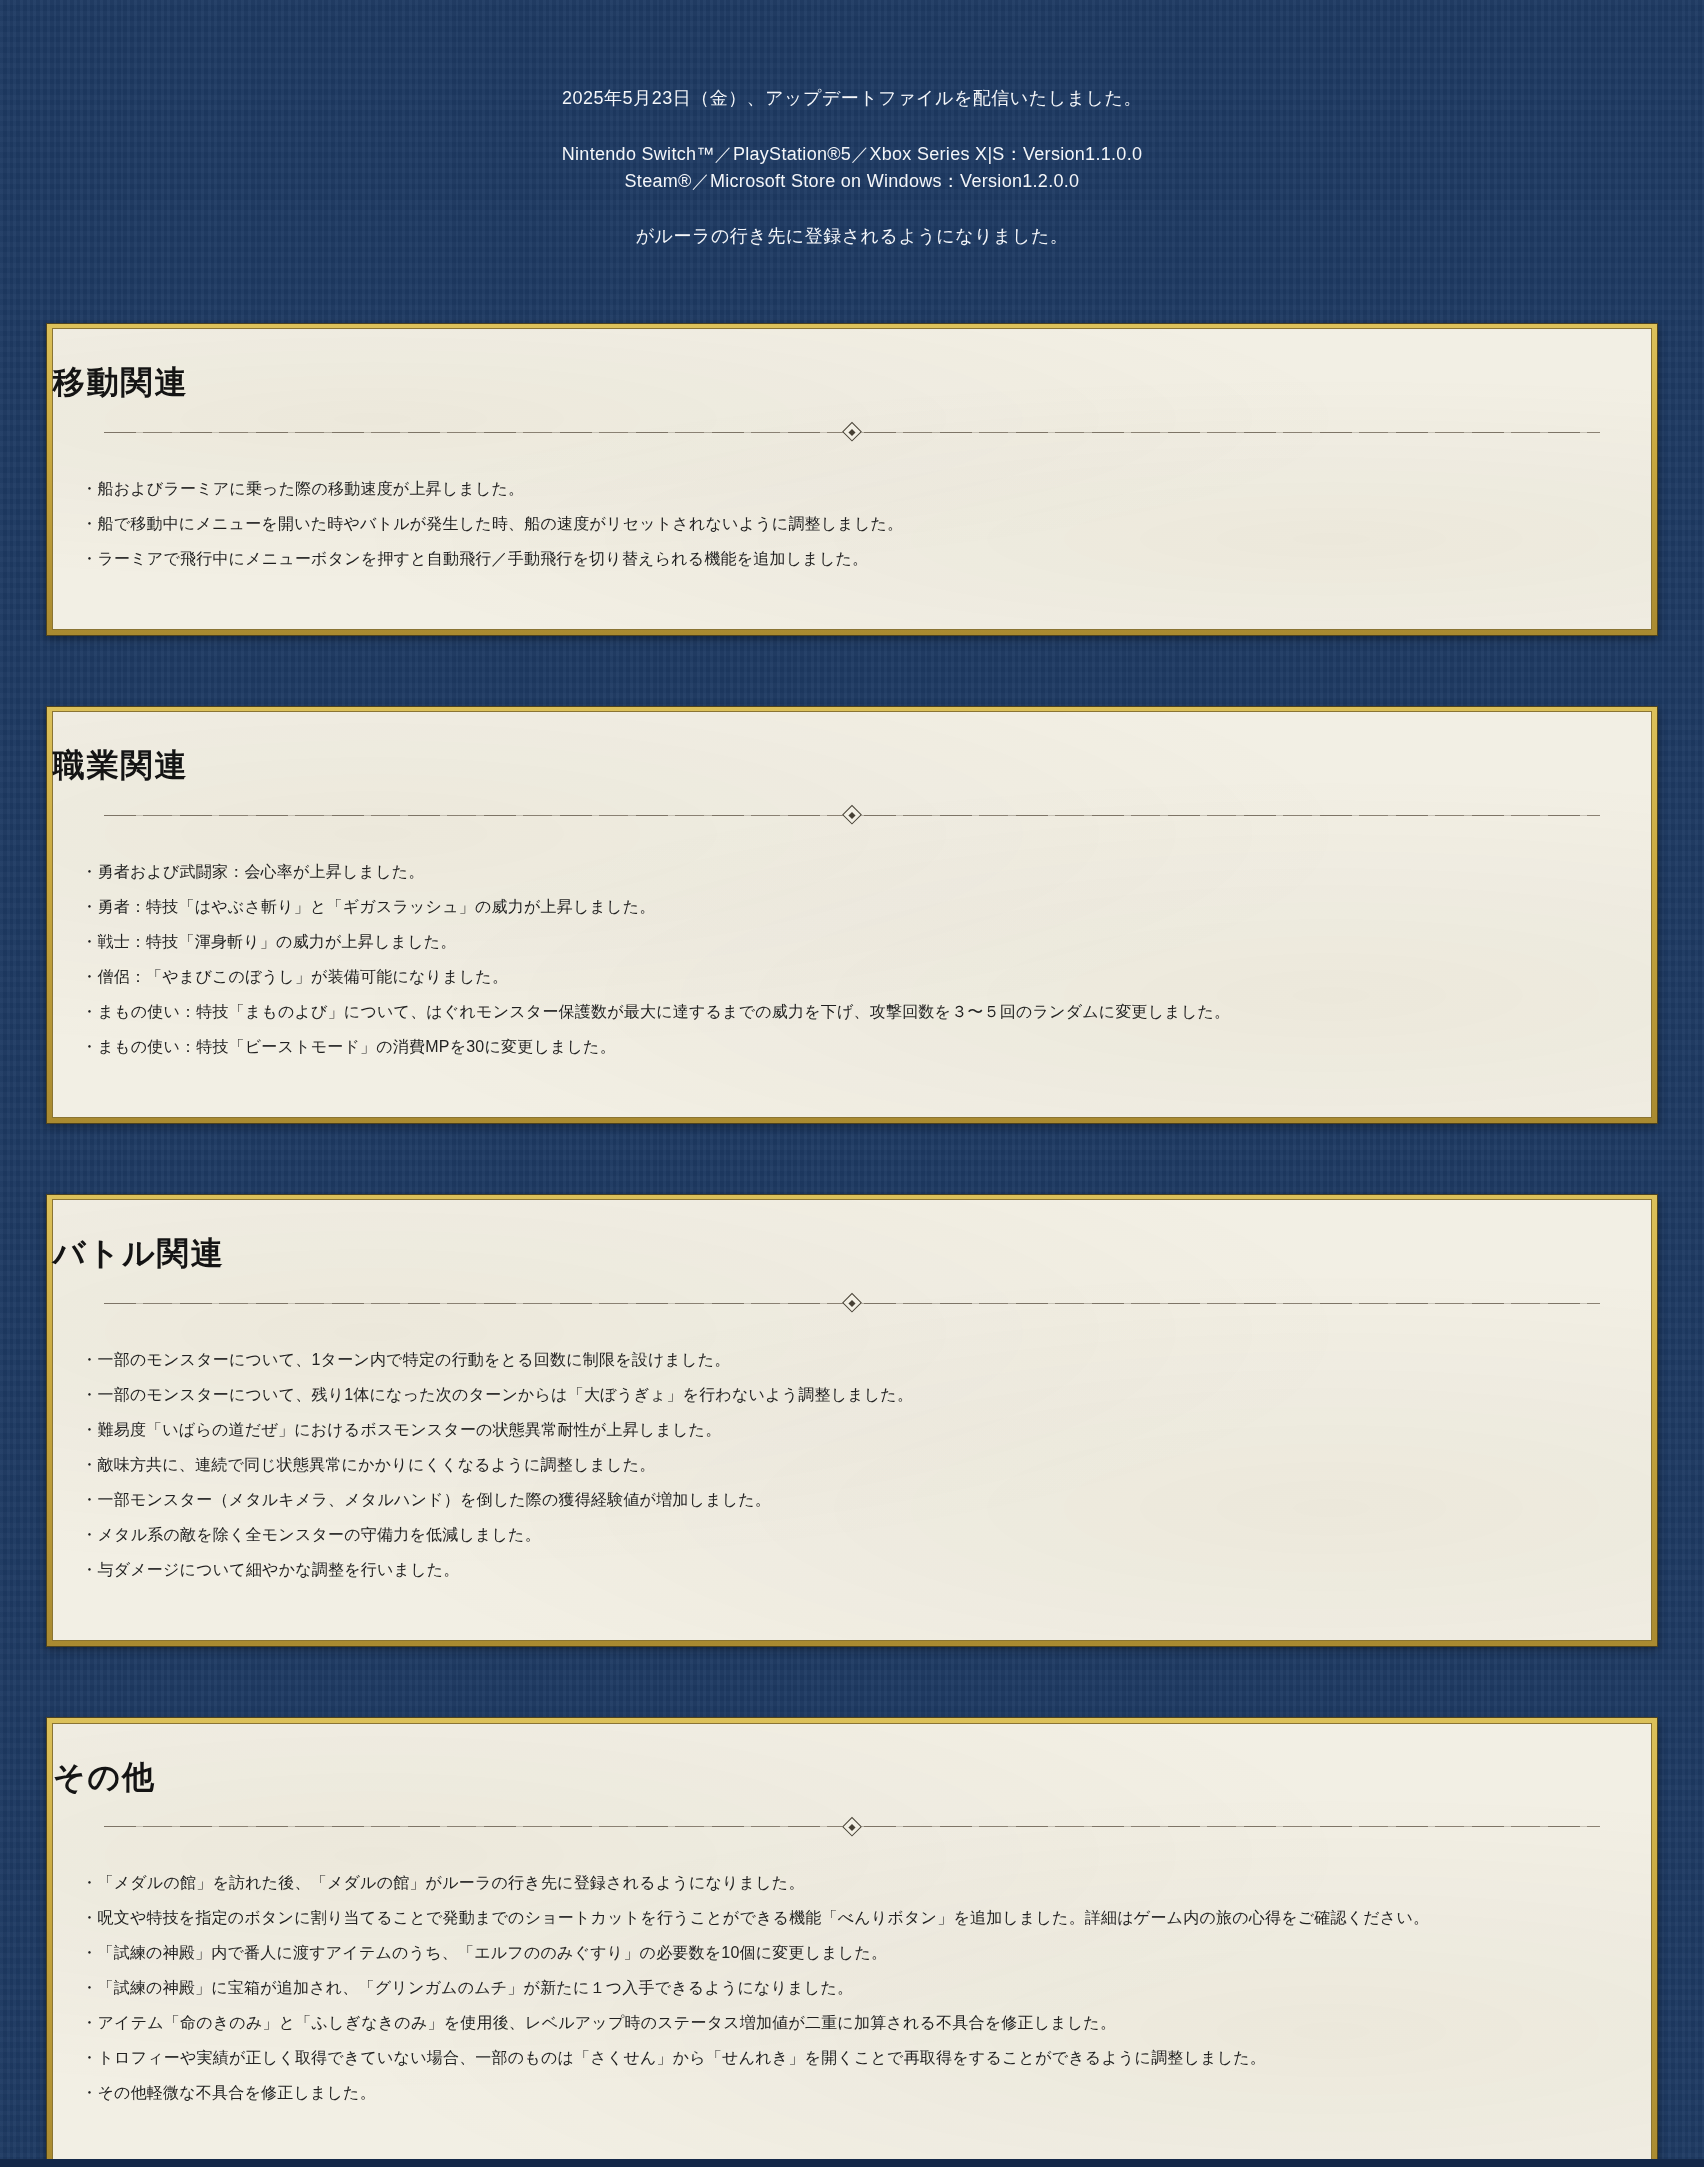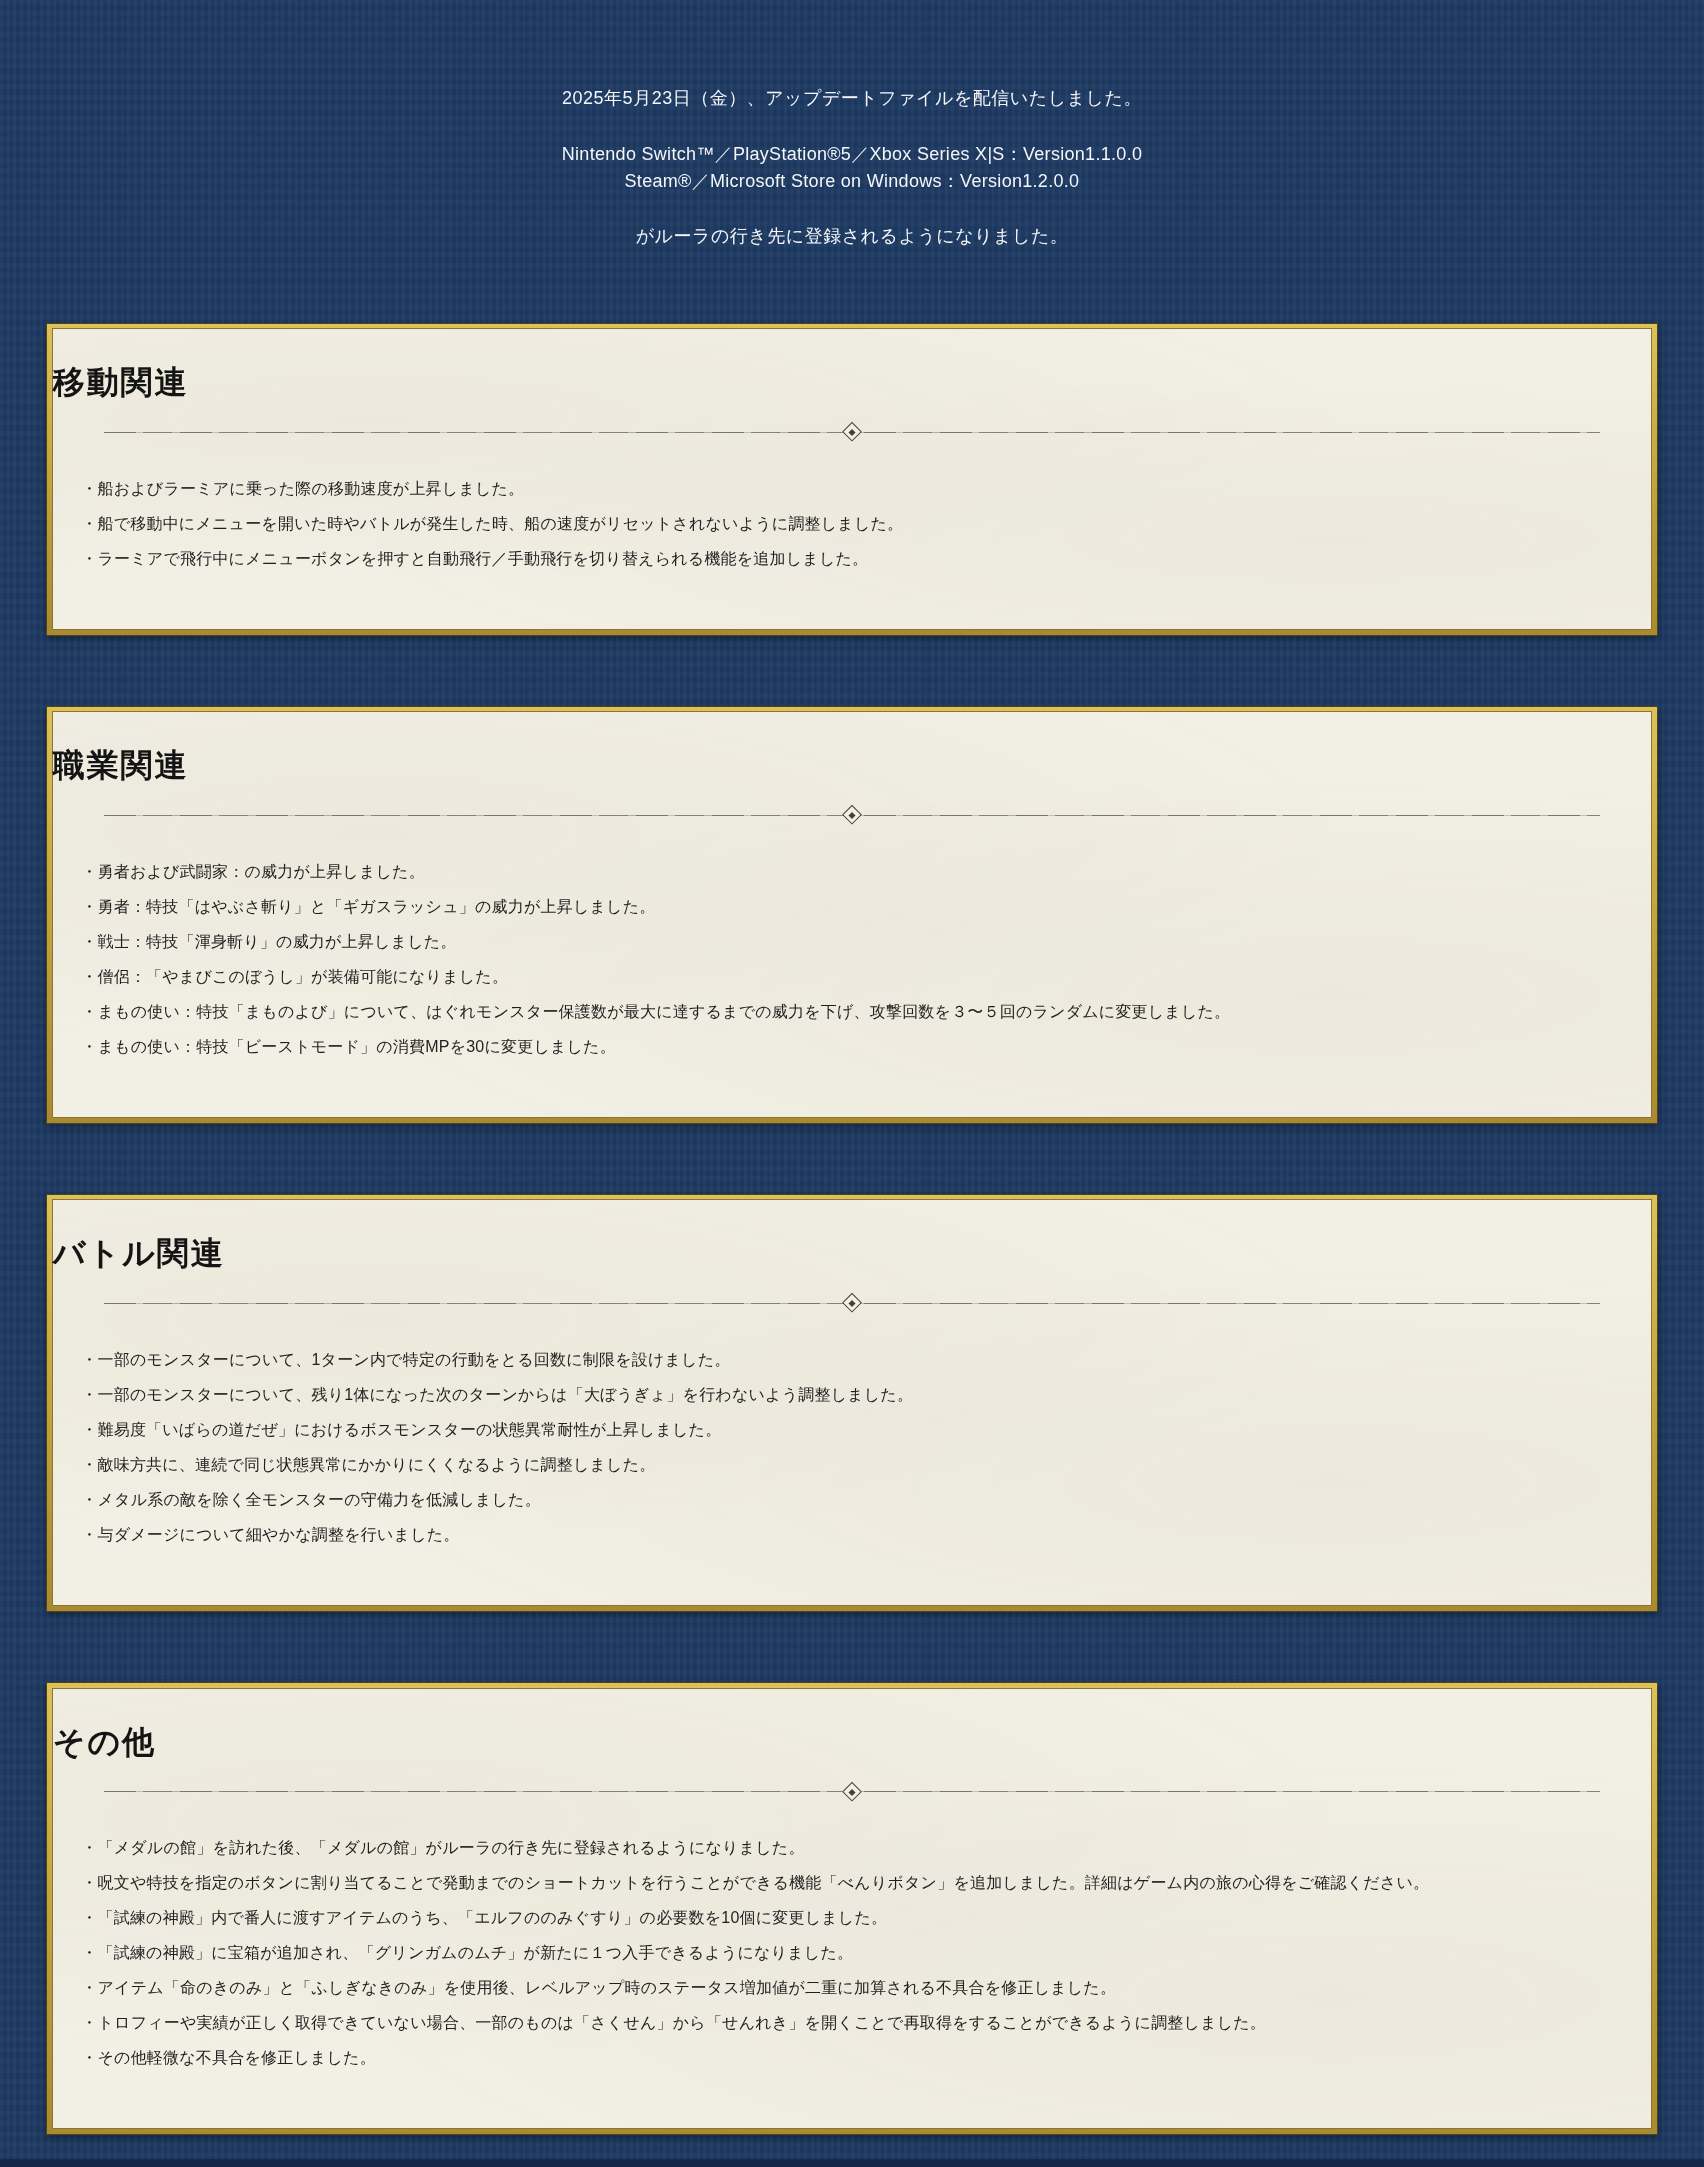--- a/index.html
+++ b/index.html
@@ -155,41 +155,42 @@
     </div>
   </section>
 
   <section class="panel">
     <div class="panel-inner">
       <h2 class="section-title">職業関連</h2>
       <div class="divider">
         <span class="divider-ornament"></span>
       </div>
       <ul class="section-items">
-          <li>・勇者および武闘家：の威力が上昇しました。</li>
+          <li>・勇者および武闘家：会心率が上昇しました。</li>
           <li>・勇者：特技「はやぶさ斬り」と「ギガスラッシュ」の威力が上昇しました。</li>
           <li>・戦士：特技「渾身斬り」の威力が上昇しました。</li>
           <li>・僧侶：「やまびこのぼうし」が装備可能になりました。</li>
           <li>・まもの使い：特技「まものよび」について、はぐれモンスター保護数が最大に達するまでの威力を下げ、攻撃回数を３〜５回のランダムに変更しました。</li>
           <li>・まもの使い：特技「ビーストモード」の消費MPを30に変更しました。</li>
         </ul>
     </div>
   </section>
 
   <section class="panel">
     <div class="panel-inner">
       <h2 class="section-title">バトル関連</h2>
       <div class="divider">
         <span class="divider-ornament"></span>
       </div>
       <ul class="section-items">
           <li>・一部のモンスターについて、1ターン内で特定の行動をとる回数に制限を設けました。</li>
           <li>・一部のモンスターについて、残り1体になった次のターンからは「大ぼうぎょ」を行わないよう調整しました。</li>
           <li>・難易度「いばらの道だぜ」におけるボスモンスターの状態異常耐性が上昇しました。</li>
           <li>・敵味方共に、連続で同じ状態異常にかかりにくくなるように調整しました。</li>
+          <li>・一部モンスター（メタルキメラ、メタルハンド）を倒した際の獲得経験値が増加しました。</li>
           <li>・メタル系の敵を除く全モンスターの守備力を低減しました。</li>
           <li>・与ダメージについて細やかな調整を行いました。</li>
         </ul>
     </div>
   </section>
 
   <section class="panel">
     <div class="panel-inner">
       <h2 class="section-title">その他</h2>
       <div class="divider">

